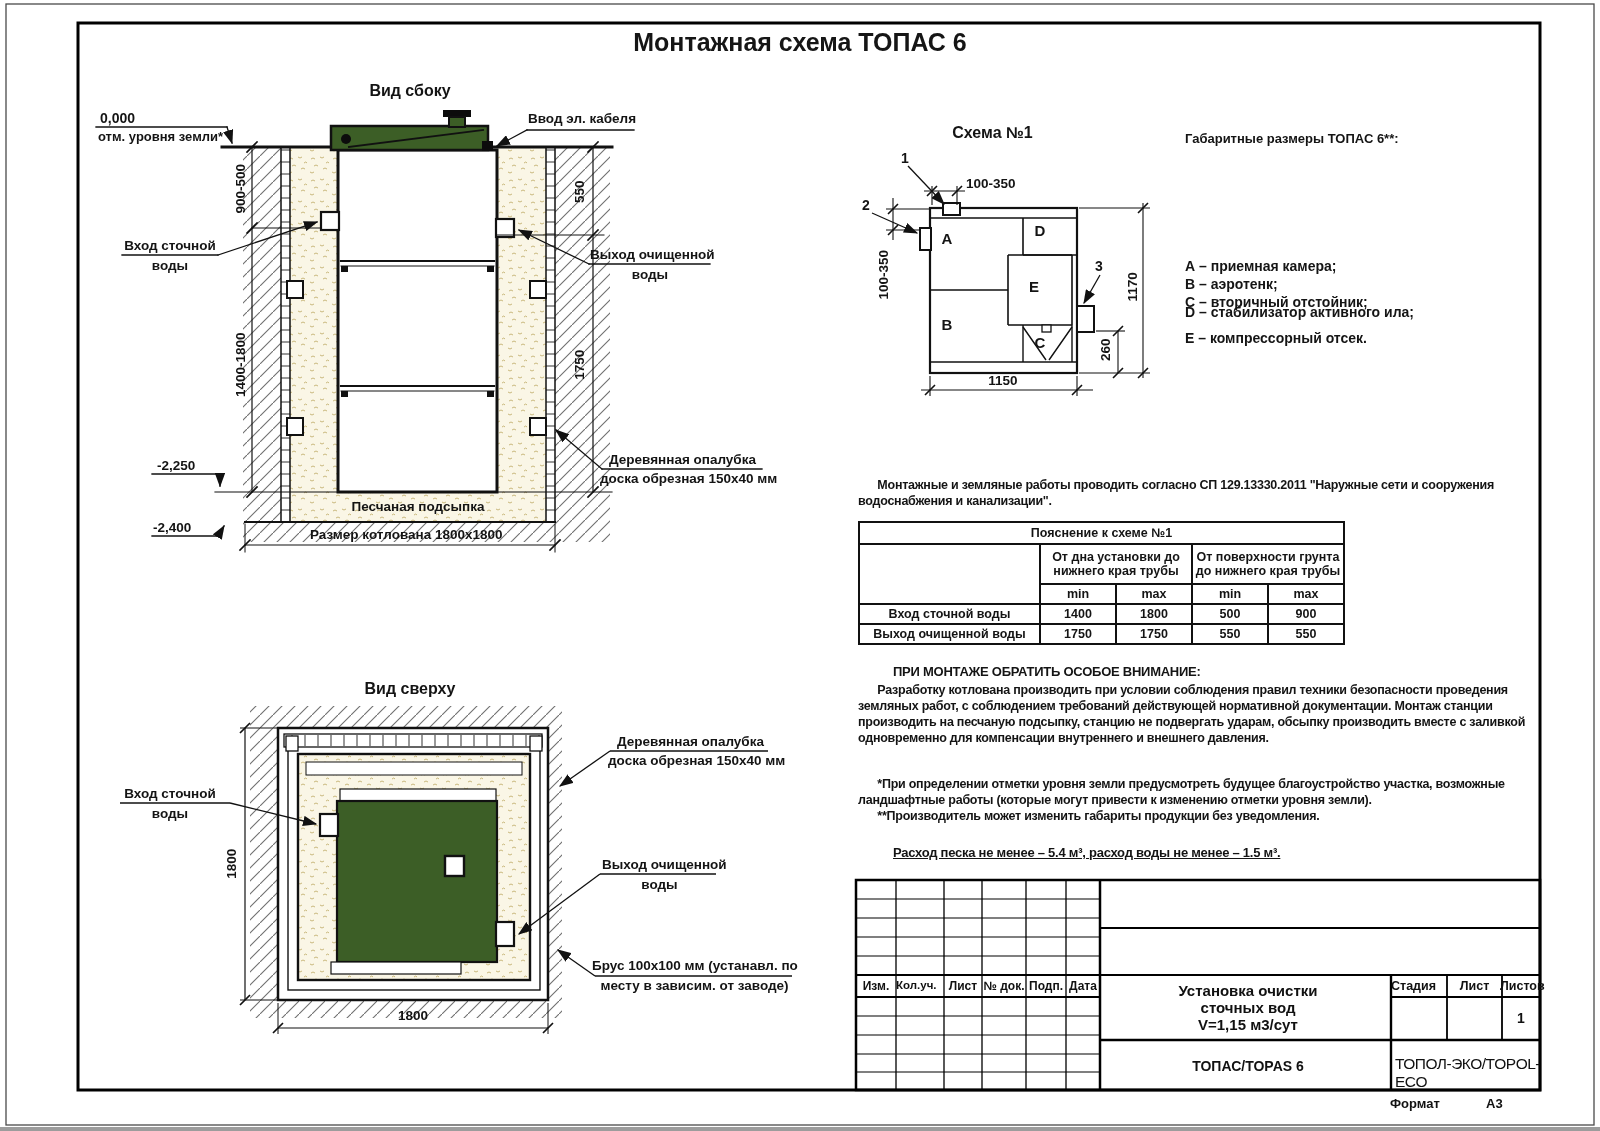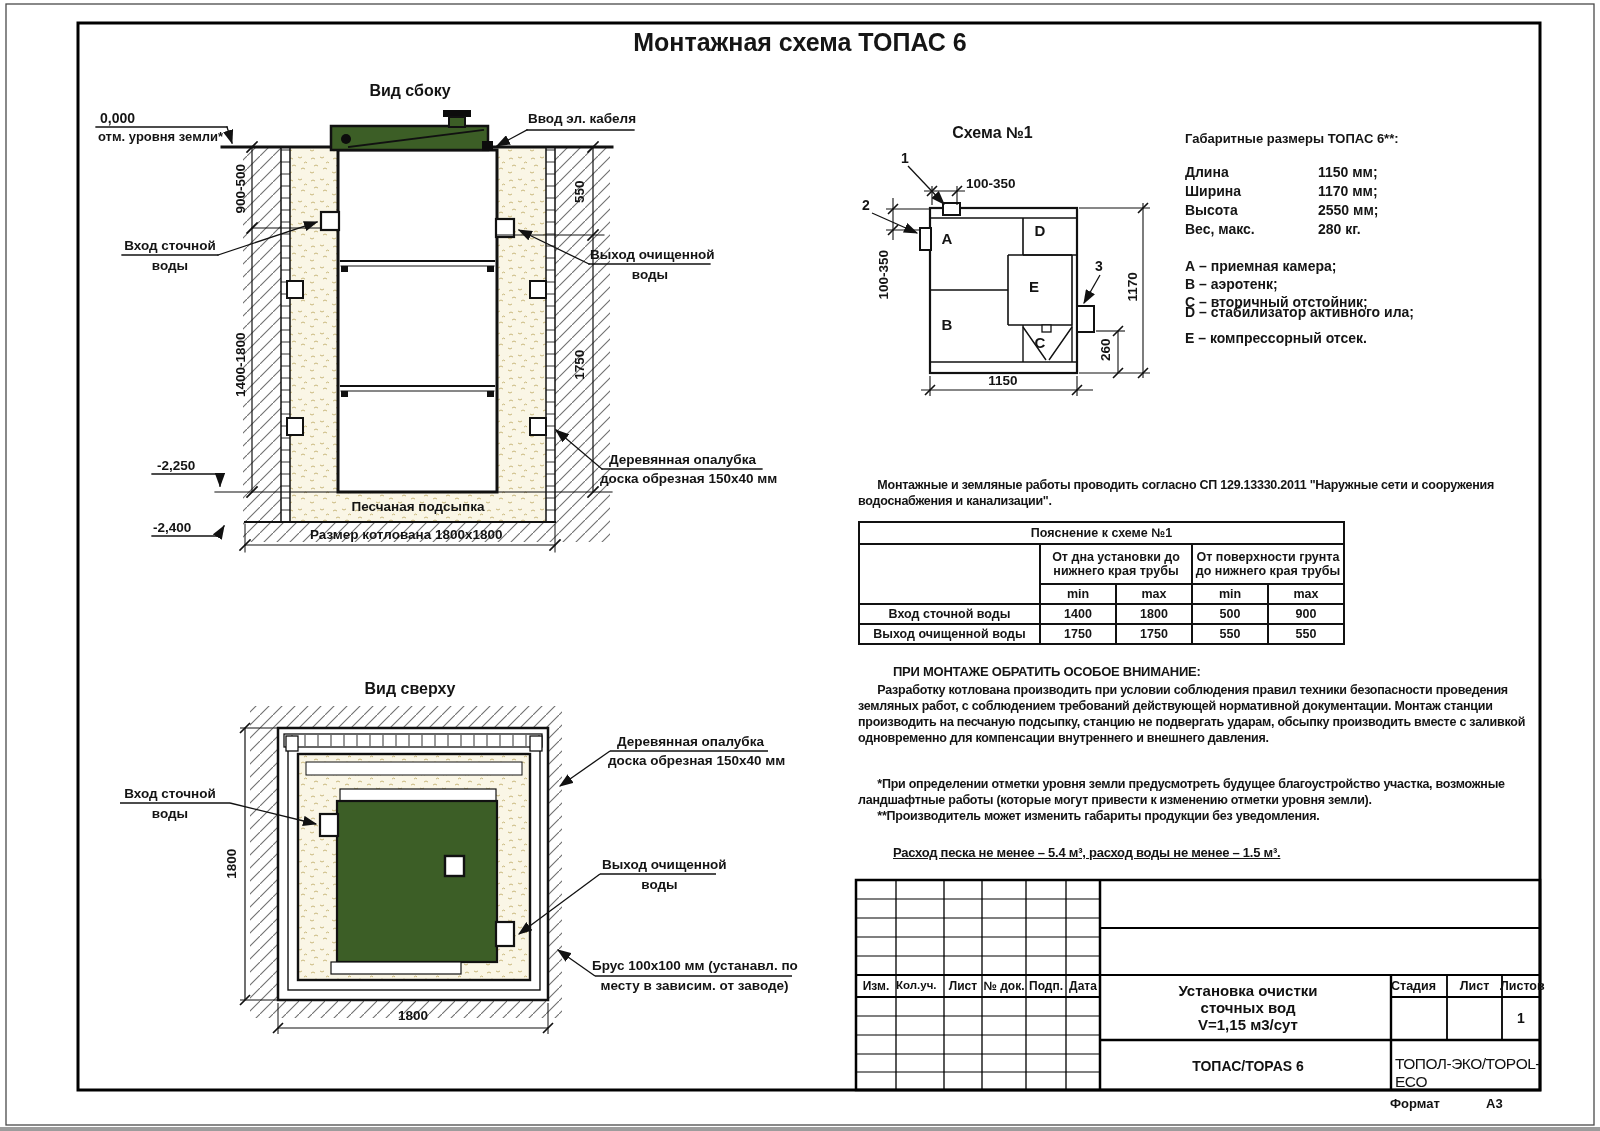--- a/index.html
+++ b/index.html
@@ -274,38 +274,20 @@
 <div class="lbl c" style="left:975px;top:373px;width:56px;">1150</div>
 <div class="lbl c rot" style="left:1103px;top:279px;width:60px;">1170</div>
 <div class="lbl c rot" style="left:1081px;top:342px;width:50px;">260</div>
 <div class="lbl c" style="left:937px;top:230px;width:20px;font-size:15px;">A</div>
 <div class="lbl c" style="left:937px;top:316px;width:20px;font-size:15px;">B</div>
 <div class="lbl c" style="left:1030px;top:334px;width:20px;font-size:15px;">C</div>
 <div class="lbl c" style="left:1030px;top:222px;width:20px;font-size:15px;">D</div>
 <div class="lbl c" style="left:1024px;top:278px;width:20px;font-size:15px;">E</div>
 
 <div class="lbl" style="left:1185px;top:131px;font-size:13px;">Габаритные размеры ТОПАС 6**:</div>
-<div style="position:absolute;left:1185px;top:164px;">
-  <div class="spec-row">
-        <span class="sl">Длина</span>
-        <span>1150 мм;</span>
-      </div>
-  <div class="spec-row">
-        <span class="sl">Ширина</span>
-        <span>1170 мм;</span>
-      </div>
-  <div class="spec-row">
-        <span class="sl">Высота</span>
-        <span>2550 мм;</span>
-      </div>
-  <div class="spec-row">
-        <span class="sl">Вес, макс.</span>
-        <span>280 кг.</span>
-      </div>
-</div>
 <div class="legend-line" style="top:258px;text-align:right;">А – приемная камера;</div>
 <div class="legend-line" style="top:276px;">В – аэротенк;</div>
 <div class="legend-line" style="top:294px;">С – вторичный отстойник;</div>
 <div class="legend-line" style="top:304px;">D – стабилизатор активного ила;</div>
 <div class="legend-line" style="top:330px;">Е – компрессорный отсек.</div>
 
 <div class="para" style="left:858px;top:477px;">      Монтажные и земляные работы проводить согласно СП 129.13330.2011 "Наружные сети и сооружения
 водоснабжения и канализации".</div>
 <div class="para" style="left:893px;top:664px;font-size:13px;">ПРИ МОНТАЖЕ ОБРАТИТЬ ОСОБОЕ ВНИМАНИЕ:</div>
 <div class="para" style="left:858px;top:682px;">      Разработку котлована производить при условии соблюдения правил техники безопасности проведения
@@ -358,21 +340,21 @@
   </tr>
 </tbody>
     </table>
 
 <div class="tb-txt c" style="left:856px;top:979px;width:40px;font-size:12px;text-align:center;">Изм.</div>
 <div class="tb-txt" style="left:896px;top:979px;width:36px;font-size:11.5px;text-align:center;">Кол.уч.</div>
 <div class="tb-txt" style="left:944px;top:979px;width:38px;font-size:12px;text-align:center;">Лист</div>
 <div class="tb-txt" style="left:982px;top:979px;width:44px;font-size:12px;text-align:center;">№ док.</div>
 <div class="tb-txt" style="left:1026px;top:979px;width:40px;font-size:12px;text-align:center;">Подп.</div>
 <div class="tb-txt" style="left:1066px;top:979px;width:34px;font-size:12px;text-align:center;">Дата</div>
-<div class="tb-txt" style="left:1391px;top:979px;width:56px;font-size:12.5px;text-align:left;">Стадия</div>
+<div class="tb-txt" style="left:1391px;top:979px;width:36px;font-size:12.5px;text-align:right;">Стадия</div>
 <div class="tb-txt" style="left:1447px;top:979px;width:55px;font-size:12.5px;text-align:center;">Лист</div>
 <div class="tb-txt" style="left:1500px;top:979px;width:40px;font-size:12.5px;text-align:center;">Листов</div>
 <div class="tb-txt" style="left:1502px;top:1010px;width:38px;font-size:14px;text-align:center;">1</div>
 <div class="tb-txt" style="left:1105px;top:982px;width:286px;font-size:15px;text-align:center;white-space:pre;line-height:17px;">Установка очистки
 сточных вод
 V=1,15 м3/сут</div>
 <div class="tb-txt" style="left:1105px;top:1058px;width:286px;font-size:14px;text-align:center;">ТОПАС/TOPAS 6</div>
 <div class="tb-txt" style="left:1395px;top:1055px;width:145px;font-size:15.5px;font-weight:400;letter-spacing:-0.5px;">ТОПОЛ-ЭКО/TOPOL-ECO</div>
 <div class="tb-txt" style="left:1390px;top:1096px;font-size:13px;">Формат</div>
 <div class="tb-txt" style="left:1486px;top:1096px;font-size:13px;">А3</div>

